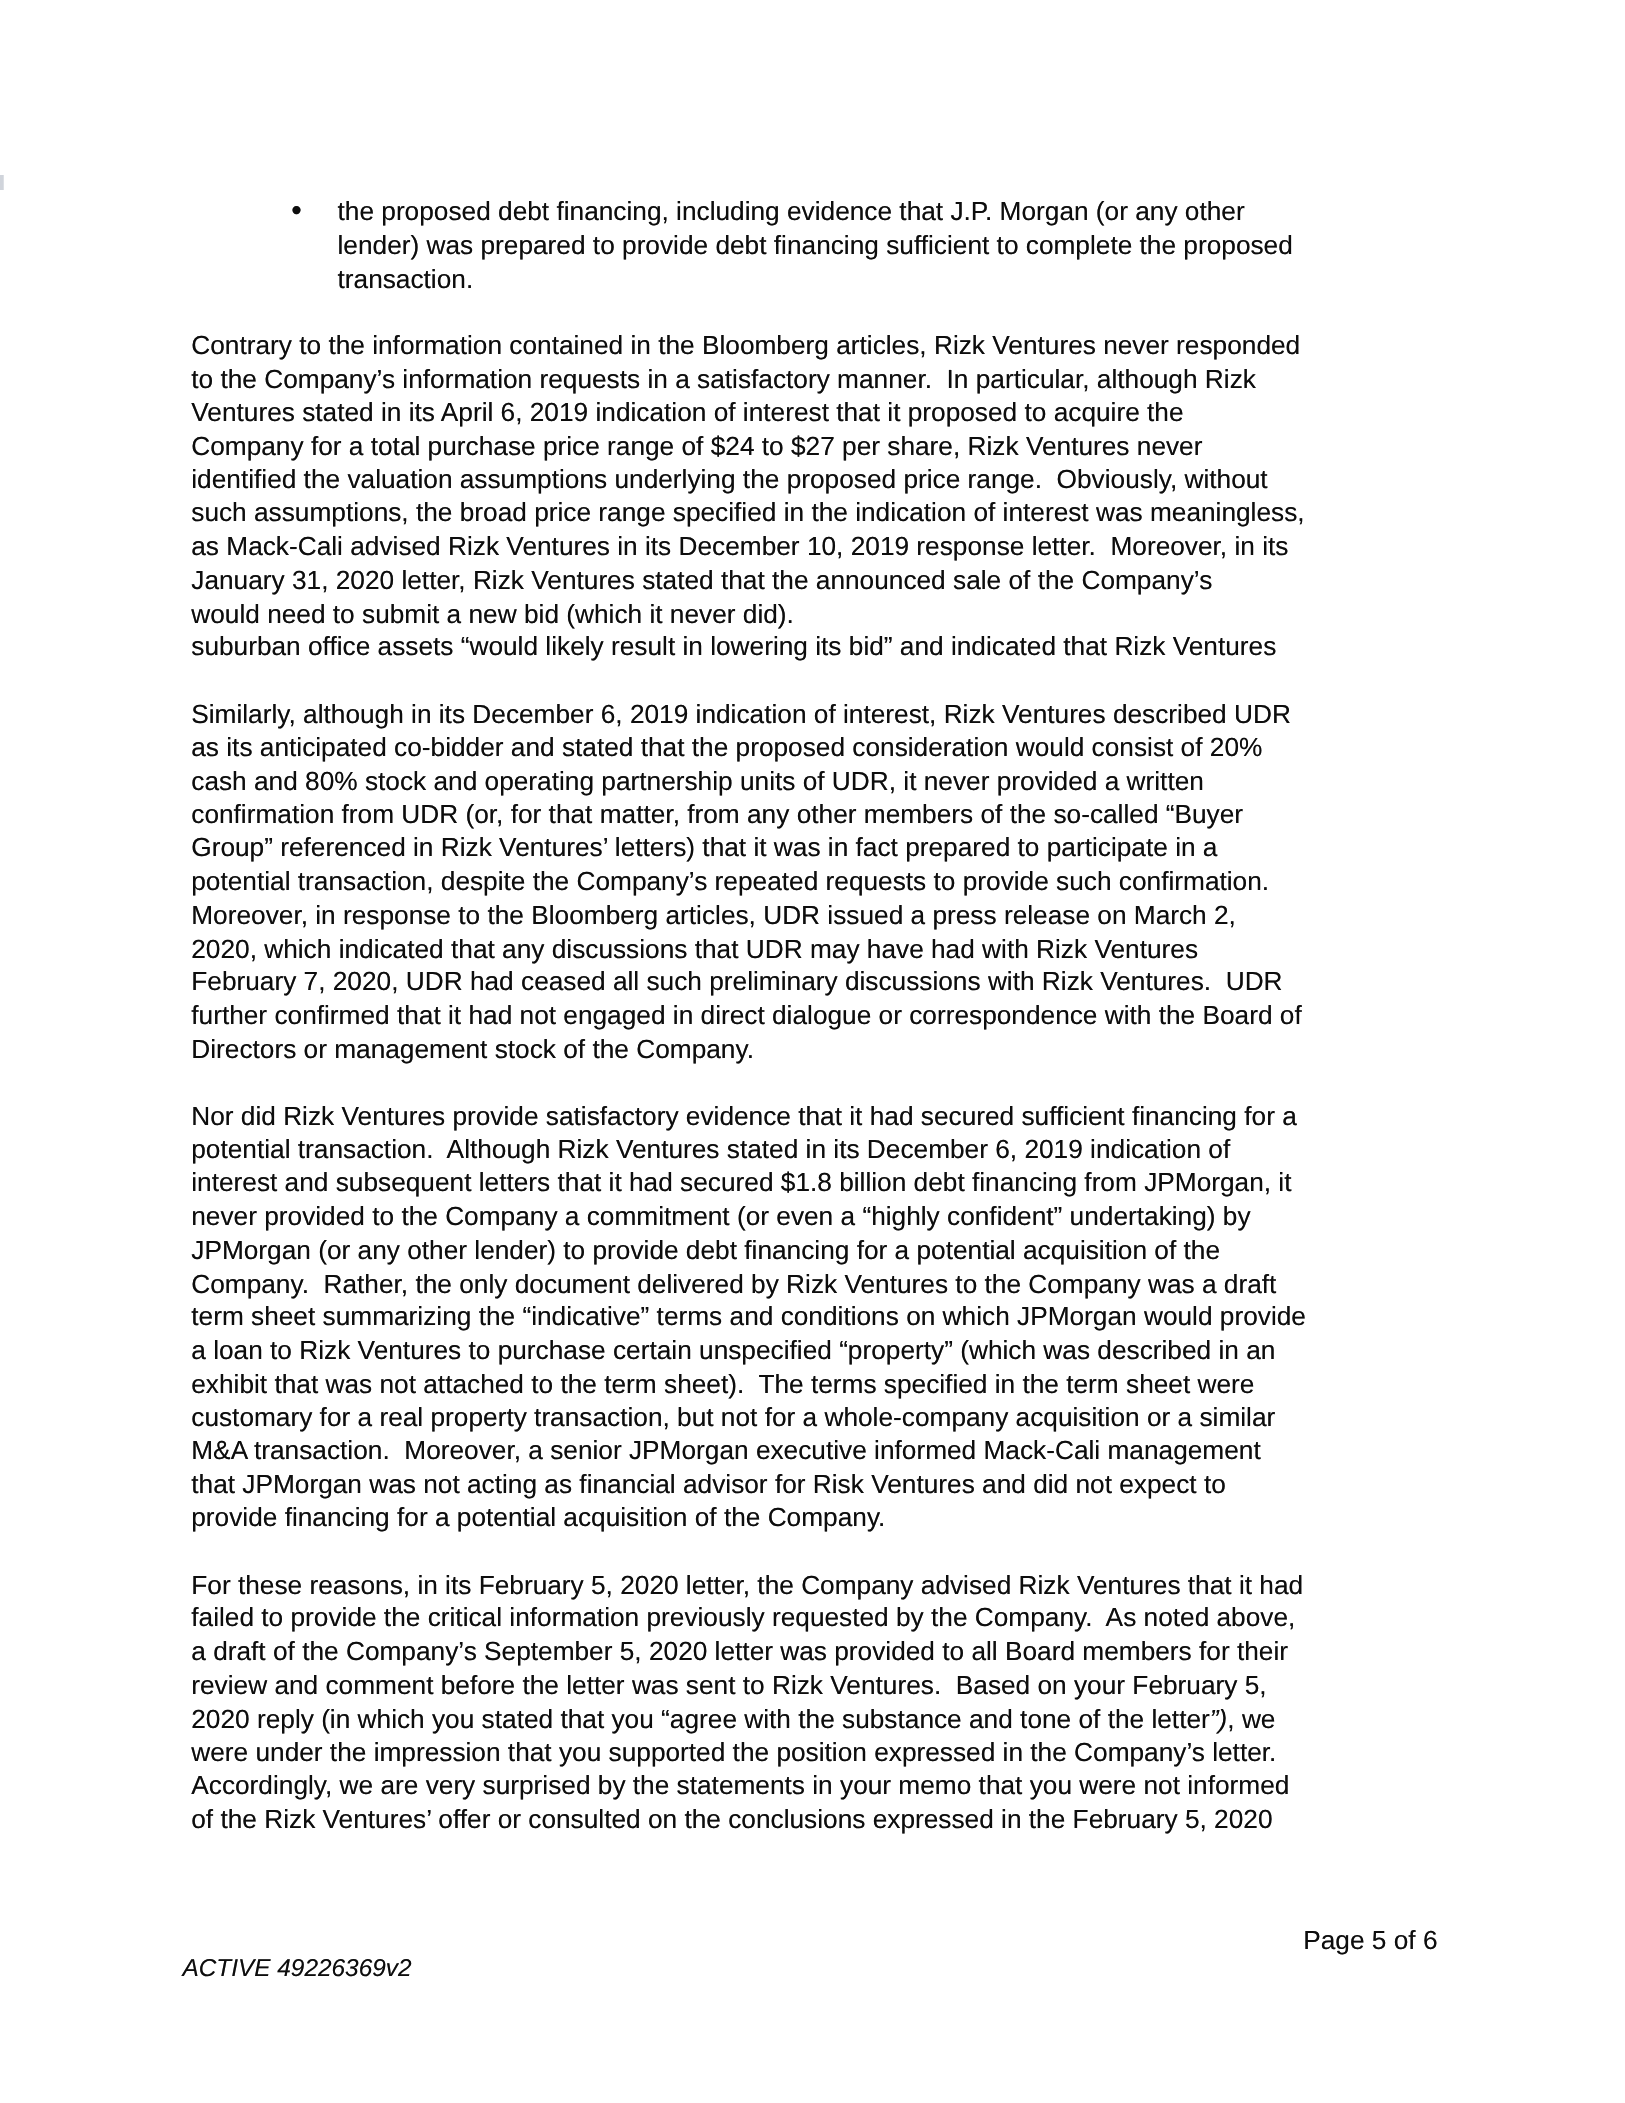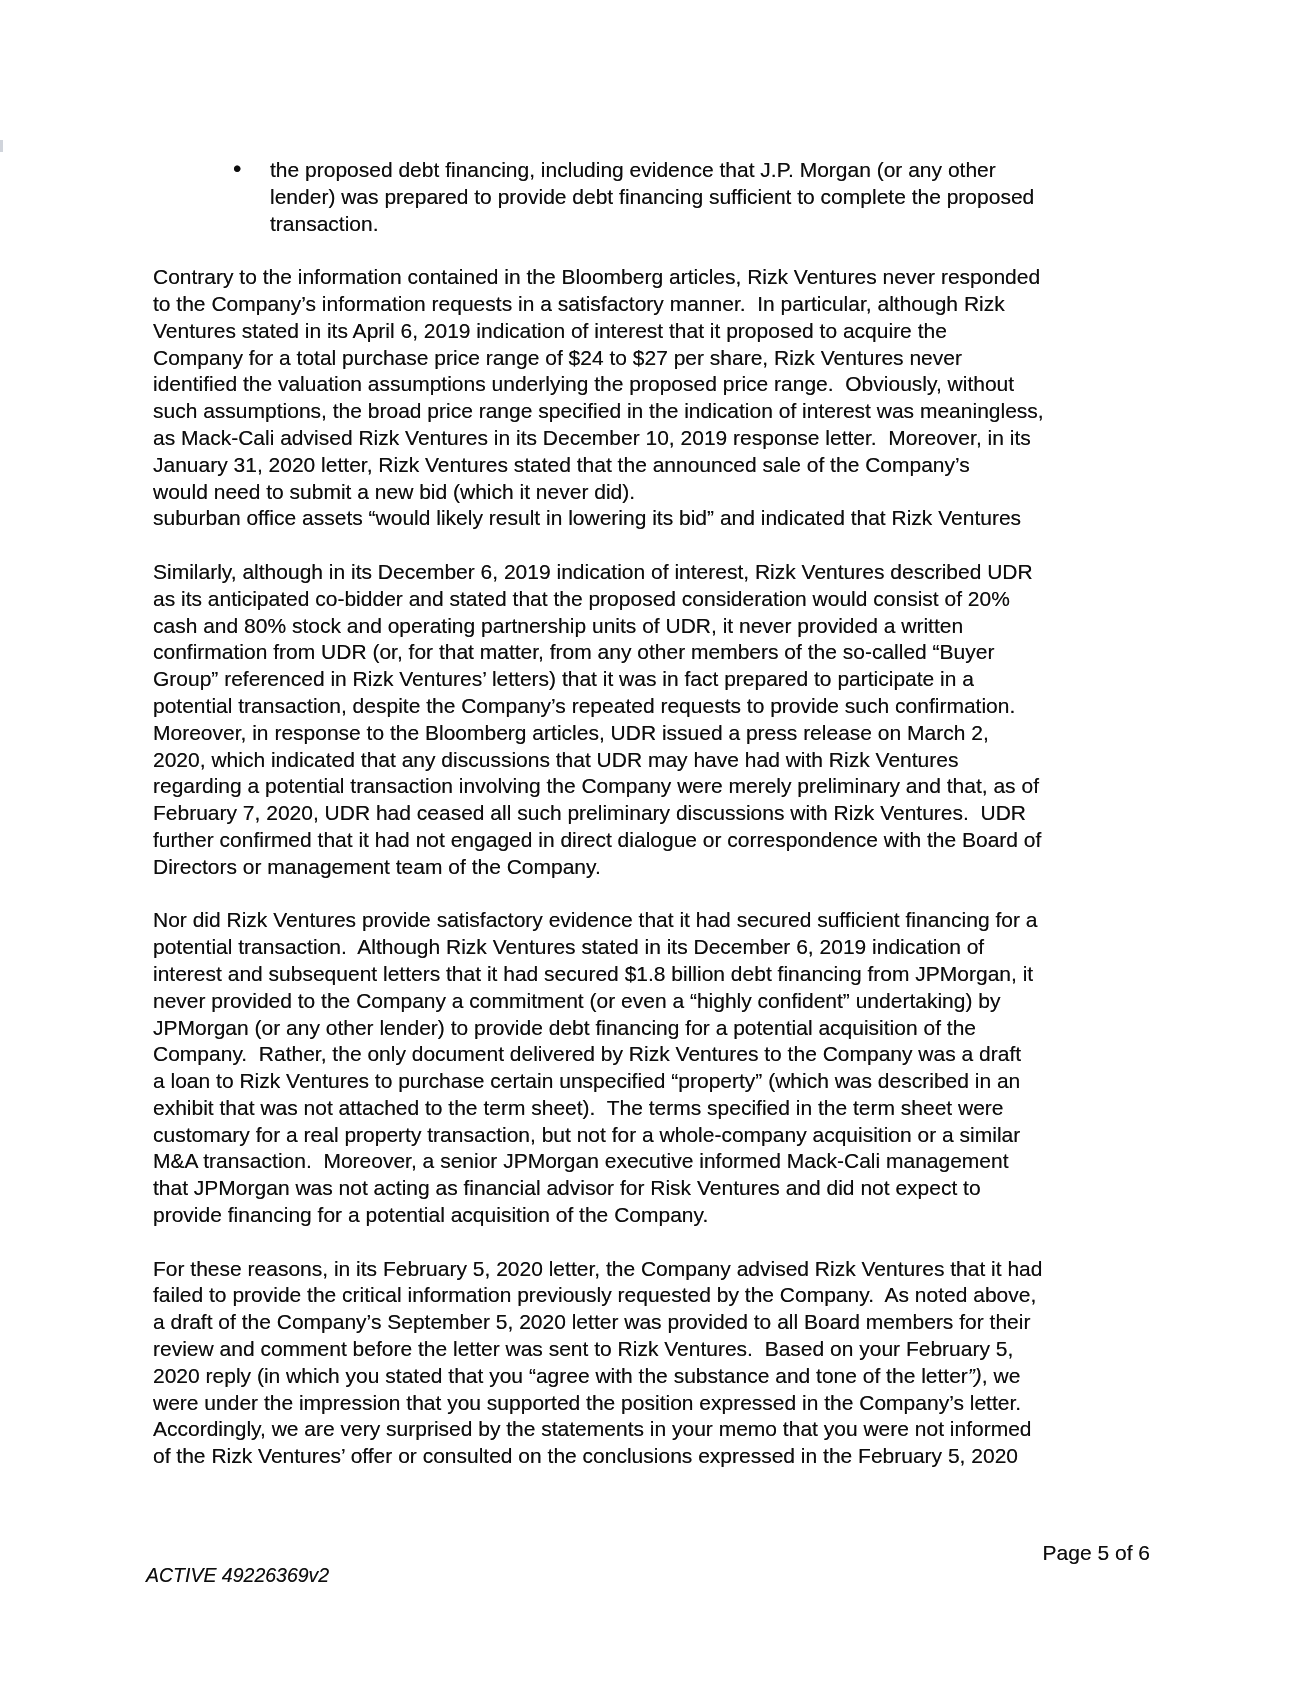--- a/index.html
+++ b/index.html
@@ -97,32 +97,32 @@
       </div>
       <div class="para">
         <div class="line">Similarly, although in its December 6, 2019 indication of interest, Rizk Ventures described UDR</div>
         <div class="line">as its anticipated co-bidder and stated that the proposed consideration would consist of 20%</div>
         <div class="line">cash and 80% stock and operating partnership units of UDR, it never provided a written</div>
         <div class="line">confirmation from UDR (or, for that matter, from any other members of the so-called “Buyer</div>
         <div class="line">Group” referenced in Rizk Ventures’ letters) that it was in fact prepared to participate in a</div>
         <div class="line">potential transaction, despite the Company’s repeated requests to provide such confirmation.</div>
         <div class="line">Moreover, in response to the Bloomberg articles, UDR issued a press release on March 2,</div>
         <div class="line">2020, which indicated that any discussions that UDR may have had with Rizk Ventures</div>
-        <div class="line">regarding a potential transaction involving the Company were merely preliminary and that, as of</div>
         <div class="line">February 7, 2020, UDR had ceased all such preliminary discussions with Rizk Ventures.  UDR</div>
         <div class="line">further confirmed that it had not engaged in direct dialogue or correspondence with the Board of</div>
-        <div class="line">Directors or management team of the Company.</div>
+        <div class="line">Directors or management stock of the Company.</div>
       </div>
       <div class="para">
         <div class="line">Nor did Rizk Ventures provide satisfactory evidence that it had secured sufficient financing for a</div>
         <div class="line">potential transaction.  Although Rizk Ventures stated in its December 6, 2019 indication of</div>
         <div class="line">interest and subsequent letters that it had secured $1.8 billion debt financing from JPMorgan, it</div>
         <div class="line">never provided to the Company a commitment (or even a “highly confident” undertaking) by</div>
         <div class="line">JPMorgan (or any other lender) to provide debt financing for a potential acquisition of the</div>
         <div class="line">Company.  Rather, the only document delivered by Rizk Ventures to the Company was a draft</div>
+        <div class="line">term sheet summarizing the “indicative” terms and conditions on which JPMorgan would provide</div>
         <div class="line">a loan to Rizk Ventures to purchase certain unspecified “property” (which was described in an</div>
         <div class="line">exhibit that was not attached to the term sheet).  The terms specified in the term sheet were</div>
         <div class="line">customary for a real property transaction, but not for a whole-company acquisition or a similar</div>
         <div class="line">M&amp;A transaction.  Moreover, a senior JPMorgan executive informed Mack-Cali management</div>
         <div class="line">that JPMorgan was not acting as financial advisor for Risk Ventures and did not expect to</div>
         <div class="line">provide financing for a potential acquisition of the Company.</div>
       </div>
       <div class="para">
         <div class="line">For these reasons, in its February 5, 2020 letter, the Company advised Rizk Ventures that it had</div>
         <div class="line">failed to provide the critical information previously requested by the Company.  As noted above,</div>

